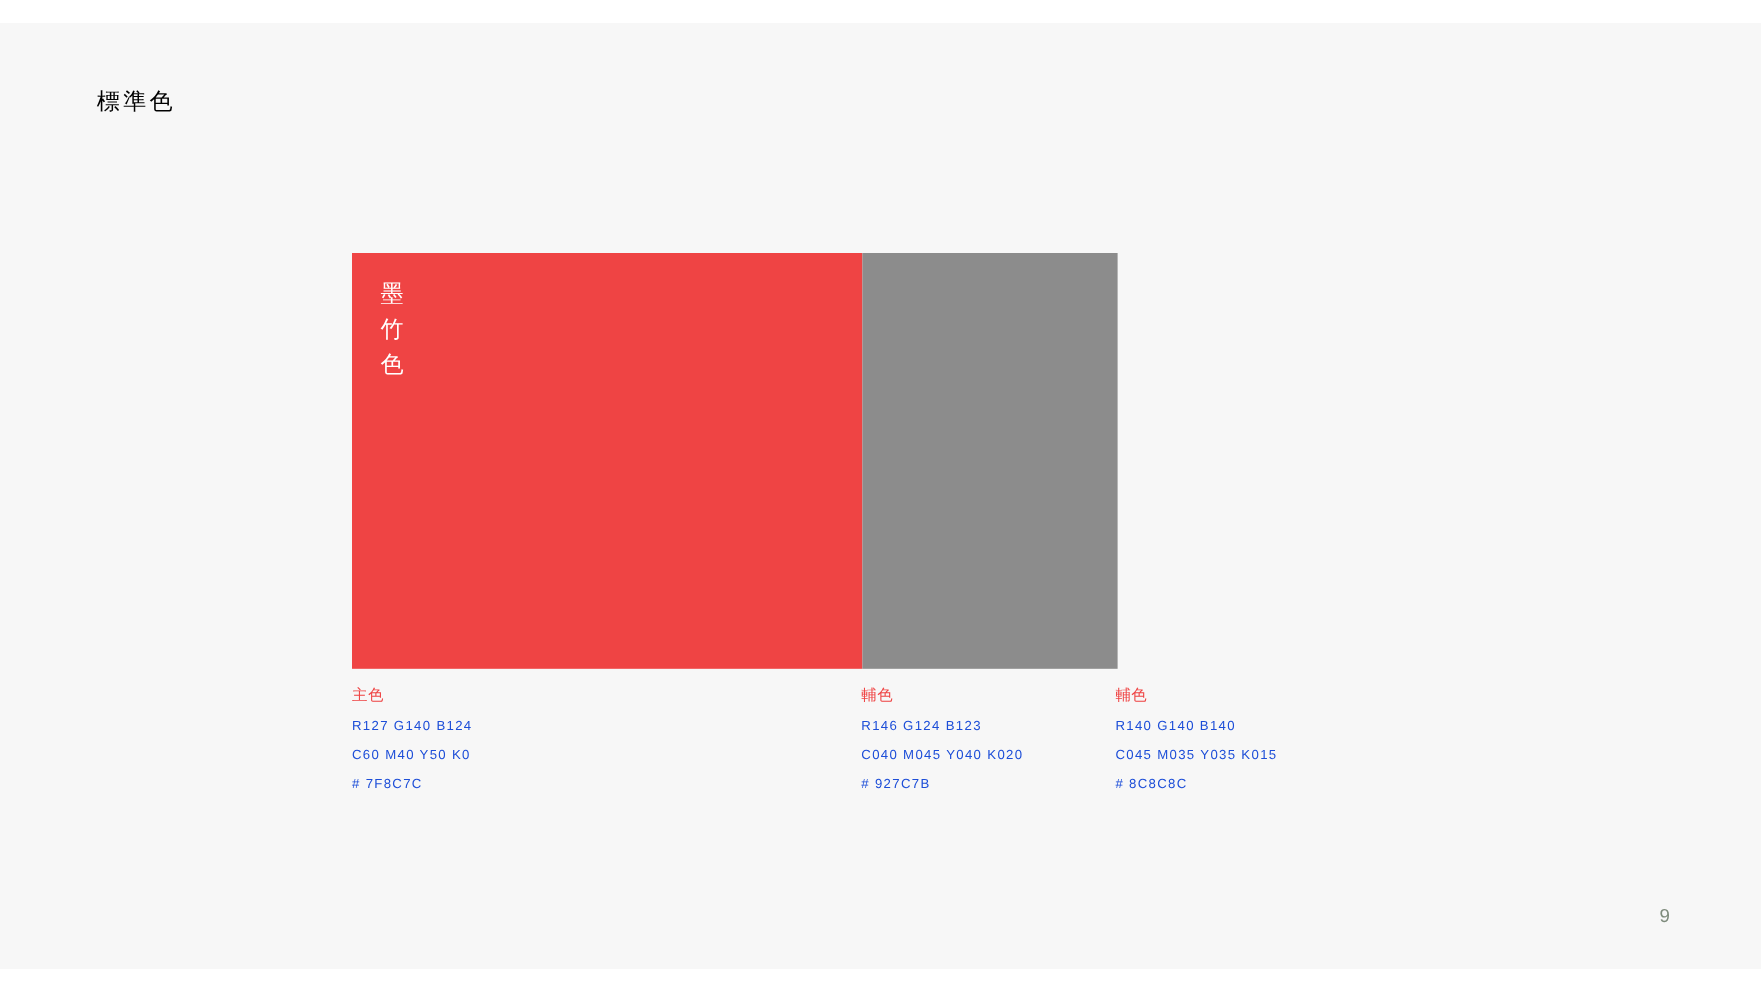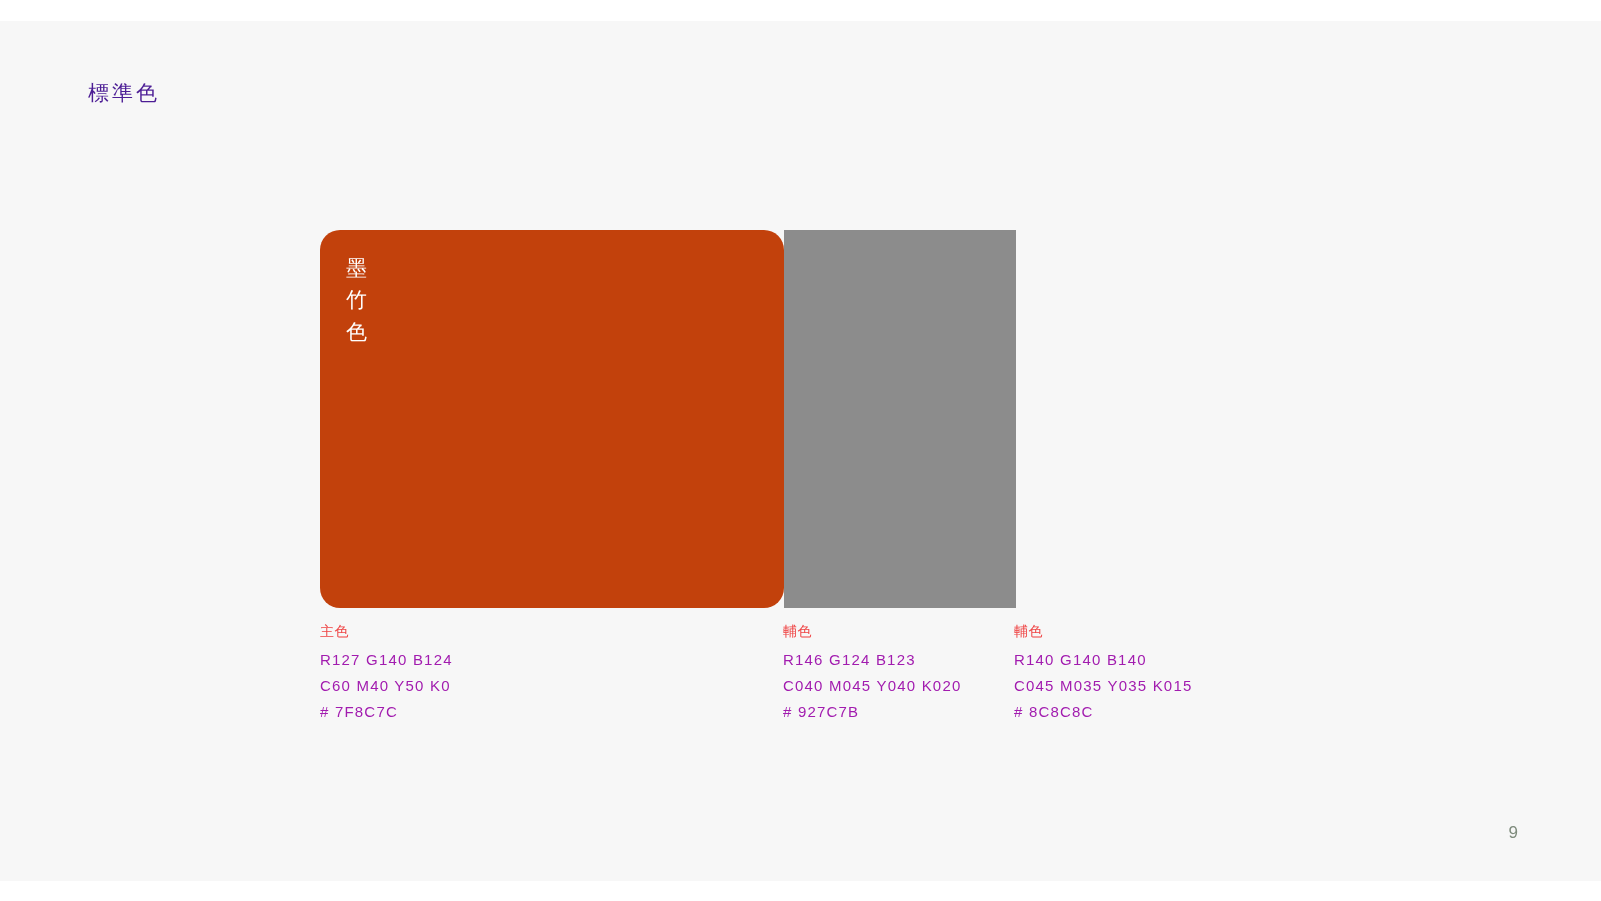--- a/index.html
+++ b/index.html
@@ -23,21 +23,21 @@
     height: 860px;
     background: #f7f7f7;
   }
 
   .slide-title {
     position: absolute;
     left: 88px;
     top: 57px;
     font-size: 21px;
     line-height: 30px;
-    color: #4c1d95;
+    color: #000000;
     letter-spacing: 3px;
     white-space: nowrap;
     font-weight: 400;
   }
 
   .palette {
     position: absolute;
     left: 320px;
     top: 209px;
     width: 926px;
@@ -86,23 +86,23 @@
   .label-role {
     font-size: 14px;
     line-height: 20px;
     color: #ef4444;
     margin-bottom: 6px;
     letter-spacing: 0.5px;
     white-space: nowrap;
   }
 
   .label-line {
-    font-size: 15px;
+    font-size: 12px;
     line-height: 26px;
-    color: #a21caf;
+    color: #1d4ed8;
     letter-spacing: 1.2px;
     white-space: nowrap;
   }
 
   .page-number {
     position: absolute;
     right: 82px;
     bottom: 38px;
     font-size: 17px;
     line-height: 20px;
@@ -112,21 +112,21 @@
 </style>
 </head>
 <body>
 
 <div class="slide-canvas">
 
   <div class="slide-title">標準色</div>
 
   <div class="palette">
 
-    <div class="swatch swatch-primary" style="background:#c2410c;border-radius:20px;">
+    <div class="swatch swatch-primary" style="background:#ef4444;">
       <div class="swatch-name">墨竹色</div>
     </div>
 
 
     <div class="swatch swatch-third" style="background:#8C8C8C;">
       <div class="swatch-name"></div>
     </div>
 
   </div>
 

